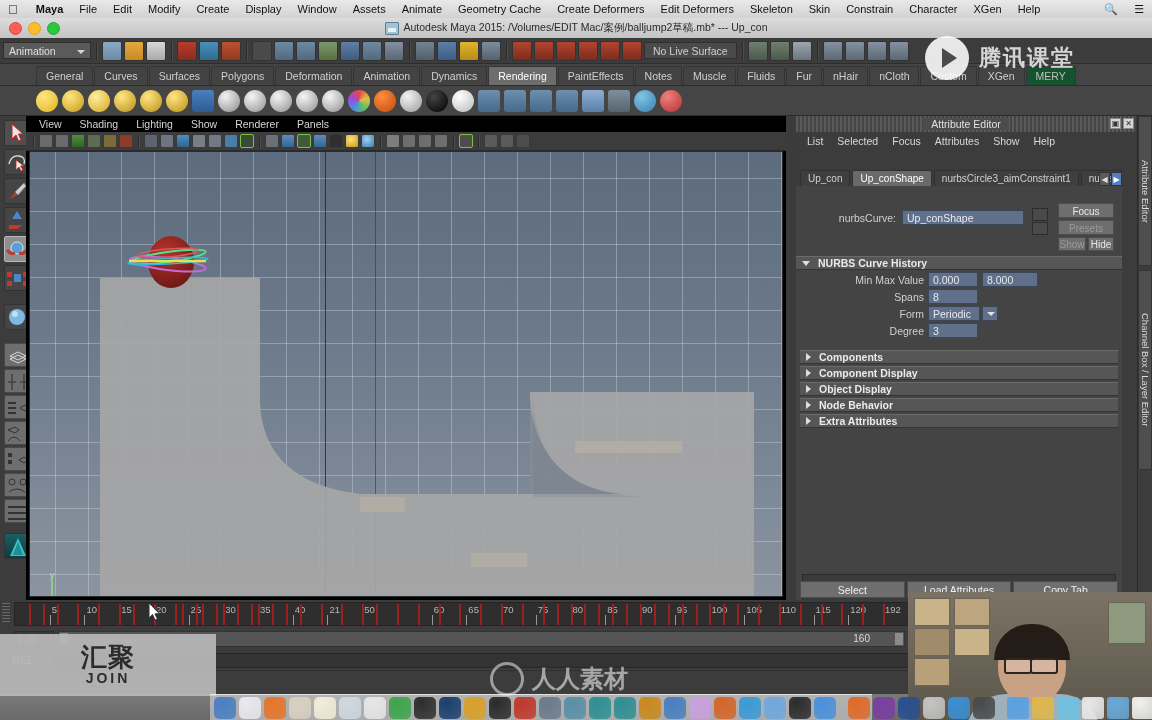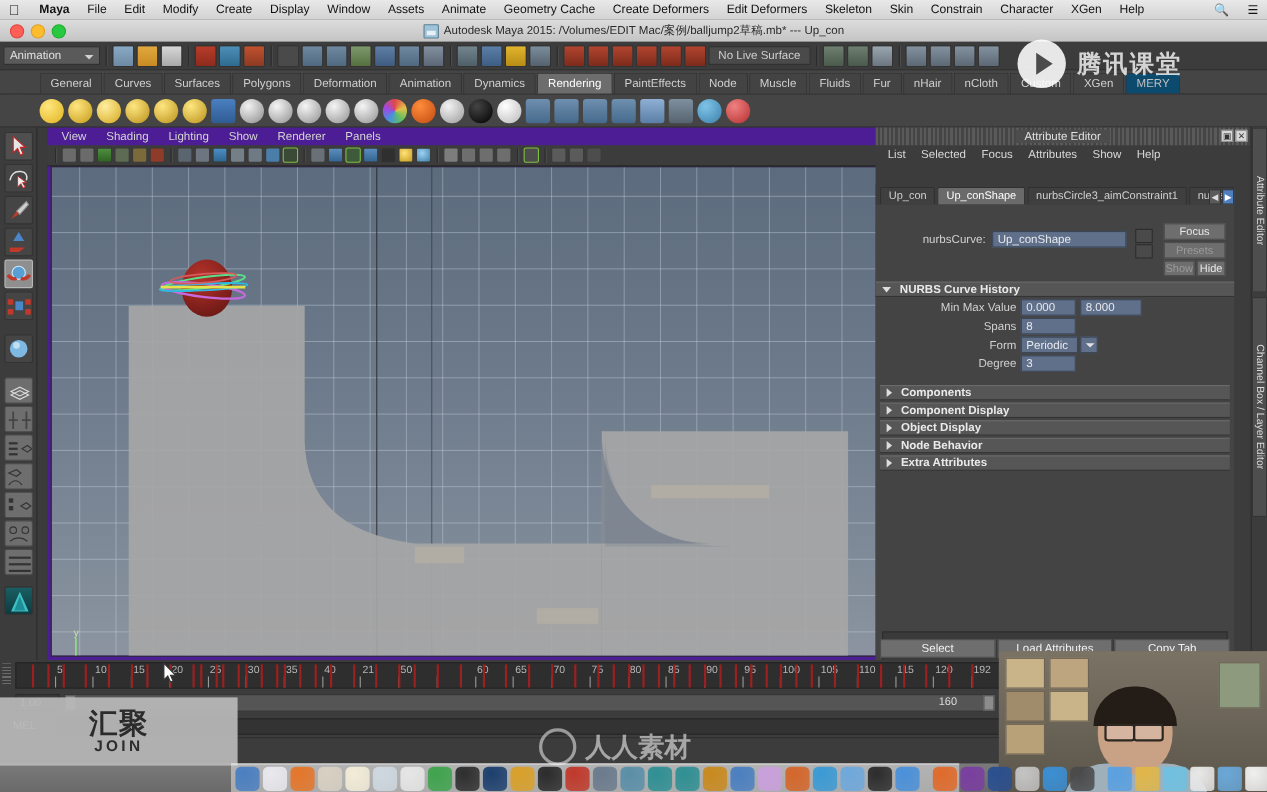--- a/index.html
+++ b/index.html
@@ -62,21 +62,21 @@
   .livesurf{height:17px;line-height:17px;background:#4a4a4a;border:1px solid #2f2f2f;
     padding:0 8px;font-size:10.5px;color:#cfcfcf;box-sizing:border-box;}
 
   
   .shelftabs{top:64px;height:22px;background:#454545;border-bottom:1px solid #2c2c2c;
     display:flex;align-items:flex-end;padding-left:36px;box-sizing:border-box;}
   .stab{padding:0 9px;height:18px;line-height:18px;font-size:10.5px;color:#cfcfcf;
     background:#434343;border:1px solid #343434;border-bottom:none;
     border-radius:2px 2px 0 0;margin-right:1px;white-space:nowrap;}
   .stab.active{background:#6d6d6d;color:#fff;margin-top:35px;}
-  .stab.greyed{background:#0c4a6e;color:#bfbfbf;}
+  .stab.greyed{background:#14532d;color:#bfbfbf;}
 
   
   .shelficons{top:86px;height:30px;background:#454545;border-bottom:1px solid #2b2b2b;
     display:flex;align-items:center;gap:4px;padding-left:36px;box-sizing:border-box;}
   .sicon{width:22px;height:22px;border-radius:50%;position:relative;flex:0 0 auto;}
   .sq{border-radius:3px;}
 
   
   .gripcol{position:absolute;left:0;top:64px;width:34px;height:52px;background:#3c3c3c;}
   .grip{width:8px;height:34px;margin:6px auto 0;background:
@@ -87,22 +87,22 @@
     border-right:1px solid #2c2c2c;display:flex;flex-direction:column;align-items:center;
     padding-top:4px;box-sizing:border-box;}
   .tool{width:26px;height:26px;margin-bottom:3px;border-radius:2px;position:relative;
     background:#454545;border:1px solid #333;box-sizing:border-box;overflow:hidden;}
   .tool.on{background:#8f8f8f;border-color:#b8b8b8;}
   .tool.gap{margin-top:10px;}
   .toolsm{width:26px;height:24px;margin-bottom:2px;border-radius:2px;
     background:#6e6e6e;border:1px solid #4a4a4a;box-sizing:border-box;position:relative;overflow:hidden;}
 
   
-  .vpwrap{position:absolute;left:43px;top:116px;width:760px;height:484px;
-    background:#4c1d95;box-sizing:border-box;}
+  .vpwrap{position:absolute;left:26px;top:116px;width:760px;height:484px;
+    background:#000000;box-sizing:border-box;}
   .vpmenu{height:16px;display:flex;align-items:center;gap:0;padding-left:4px;
     font-size:10.5px;color:#d4d4d4;}
   .vpmenu span{padding:0 9px;}
   .vpicons{height:18px;display:flex;align-items:center;gap:2px;padding-left:4px;
     background:#3c3c3c;border-bottom:1px solid #2b2b2b;}
   .vicon{width:14px;height:14px;border-radius:2px;background:#555;border:1px solid #3a3a3a;
     position:relative;box-sizing:border-box;overflow:hidden;flex:0 0 auto;}
   .vicon.hl{border-color:#7fbf3f;}
   .vsep{width:1px;height:13px;background:#2b2b2b;margin:0 3px;box-shadow:1px 0 0 #4f4f4f;}
 
@@ -338,21 +338,21 @@
   <div class="mrow shelftabs">
     <div class="stab">General</div>
     <div class="stab">Curves</div>
     <div class="stab">Surfaces</div>
     <div class="stab">Polygons</div>
     <div class="stab">Deformation</div>
     <div class="stab">Animation</div>
     <div class="stab">Dynamics</div>
     <div class="stab active">Rendering</div>
     <div class="stab">PaintEffects</div>
-    <div class="stab">Node</div>
+    <div class="stab">Notes</div>
     <div class="stab">Muscle</div>
     <div class="stab">Fluids</div>
     <div class="stab">Fur</div>
     <div class="stab">nHair</div>
     <div class="stab">nCloth</div>
     <div class="stab">Custom</div>
     <div class="stab">XGen</div>
     <div class="stab greyed">MERY</div>
   </div>
 

